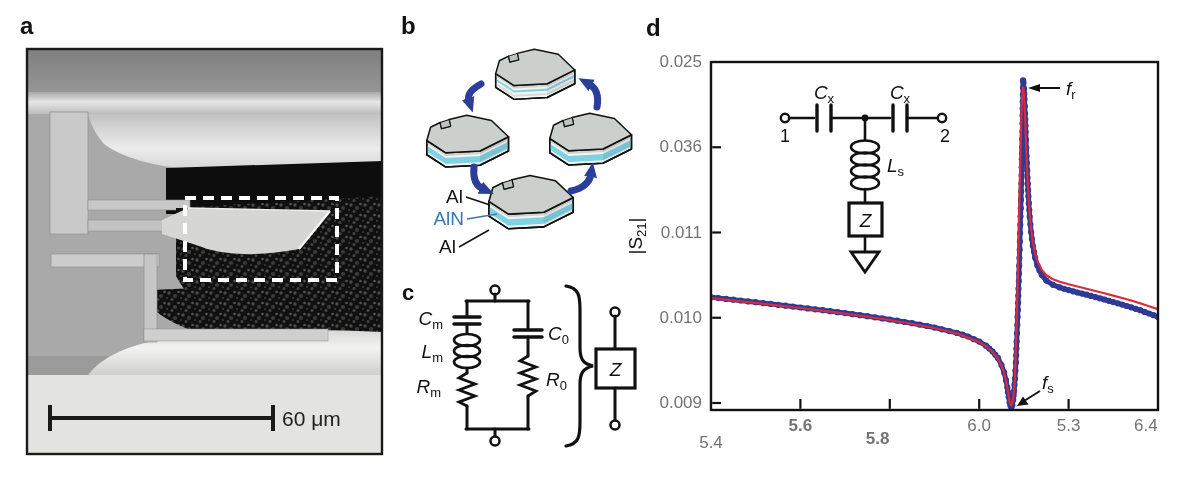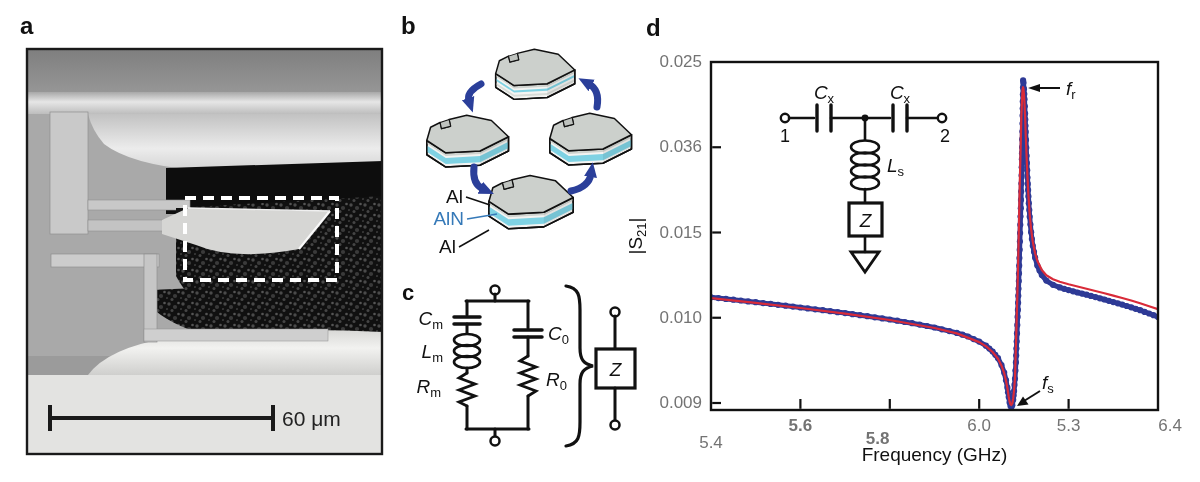--- a/index.html
+++ b/index.html
@@ -190,32 +190,31 @@
     <text class="cir-lab" x="548" y="340"><tspan>C</tspan><tspan class="cir-sub" dy="4">0</tspan></text>
     <text class="cir-lab" x="546" y="386"><tspan>R</tspan><tspan class="cir-sub" dy="4">0</tspan></text>
     <text class="cir-lab" x="615.5" y="376" text-anchor="middle" font-size="21">Z</text>
   </svg>
 
   <div class="abs panel-letter" style="left:646px;top:16px;">d</div>
 
   <div class="abs ylab" style="left:597px;top:224px;width:80px;">
     <span>|S</span><span class="sub">21</span><span>|</span>
   </div>
-  <div class="abs xlab" style="left:711px;top:444px;width:447px;">Frequency (GHz)</div>
 
   <div id="tick-layer">
       <div class="tick-label" style="left: 687px; top: 434px; width: 48px; text-align: center;">5.4</div>
       <div class="tick-label" style="left: 776.4px; top: 417px; width: 48px; text-align: center; font-weight: bold;">5.6</div>
       <div class="tick-label" style="left: 865.8px; top: 430px; width: 48px; text-align: left; font-weight: bold;">5.8</div>
       <div class="tick-label" style="left: 955.2px; top: 417px; width: 48px; text-align: center;">6.0</div>
       <div class="tick-label" style="left: 1044.6px; top: 417px; width: 48px; text-align: center;">5.3</div>
-      <div class="tick-label" style="left: 1134px; top: 417px; width: 48px; text-align: right;">6.4</div>
+      <div class="tick-label" style="left: 1134px; top: 417px; width: 48px; text-align: left;">6.4</div>
       <div class="tick-label" style="left: 646px; top: 53px; width: 56px; text-align: right;">0.025</div>
       <div class="tick-label" style="left: 646px; top: 138.25px; width: 56px; text-align: right;">0.036</div>
-      <div class="tick-label" style="left: 646px; top: 223.5px; width: 56px; text-align: right;">0.015</div>
+      <div class="tick-label" style="left: 646px; top: 223.5px; width: 56px; text-align: right;">0.011</div>
       <div class="tick-label" style="left: 646px; top: 308.75px; width: 56px; text-align: right;">0.010</div>
       <div class="tick-label" style="left: 646px; top: 394px; width: 56px; text-align: right;">0.009</div>
     </div>
 
   <svg class="abs" style="left:640px;top:0;" width="560" height="482" viewBox="640 0 560 482">
     <defs>
       <clipPath id="plotClip">
           <rect x="711" y="62" width="447" height="348"></rect>
         </clipPath>
     </defs>

